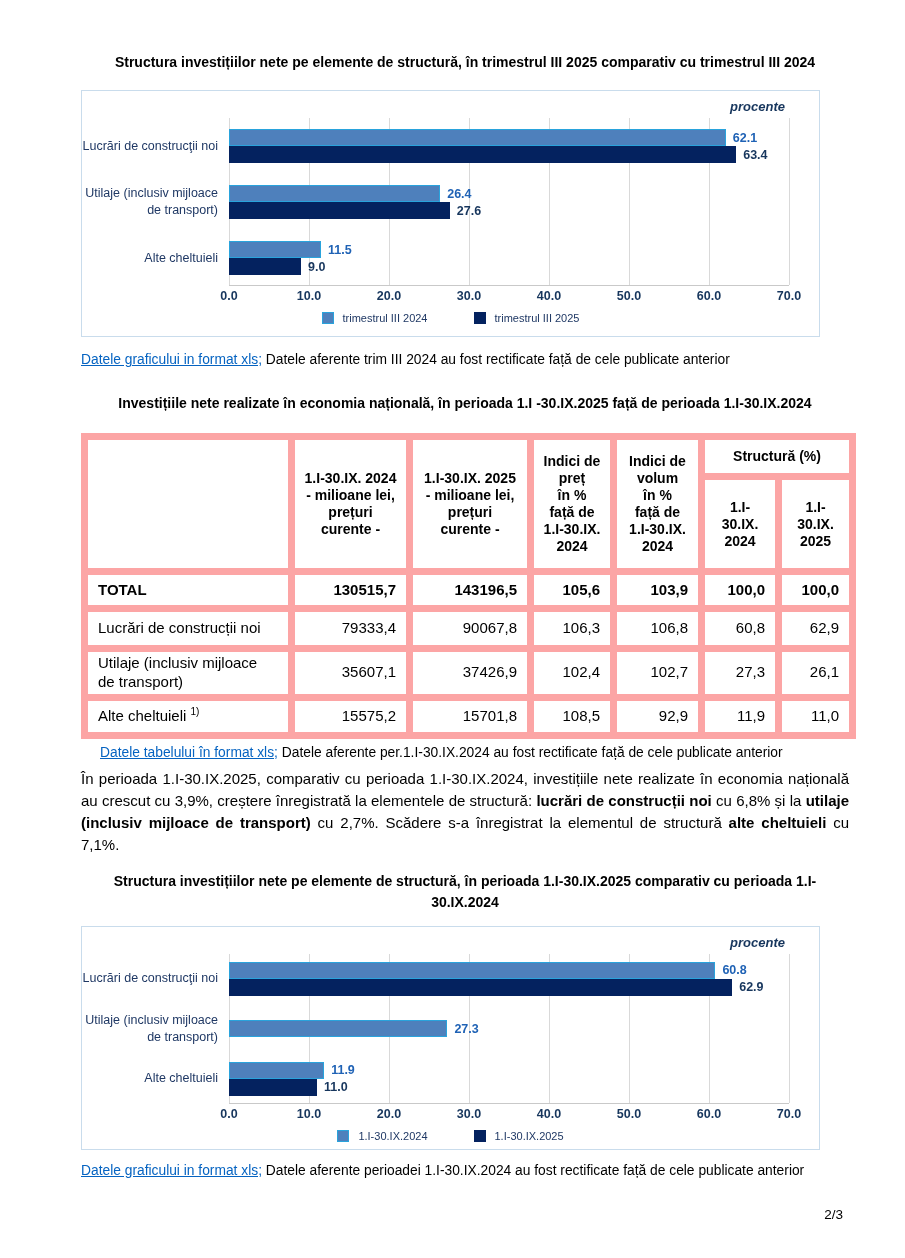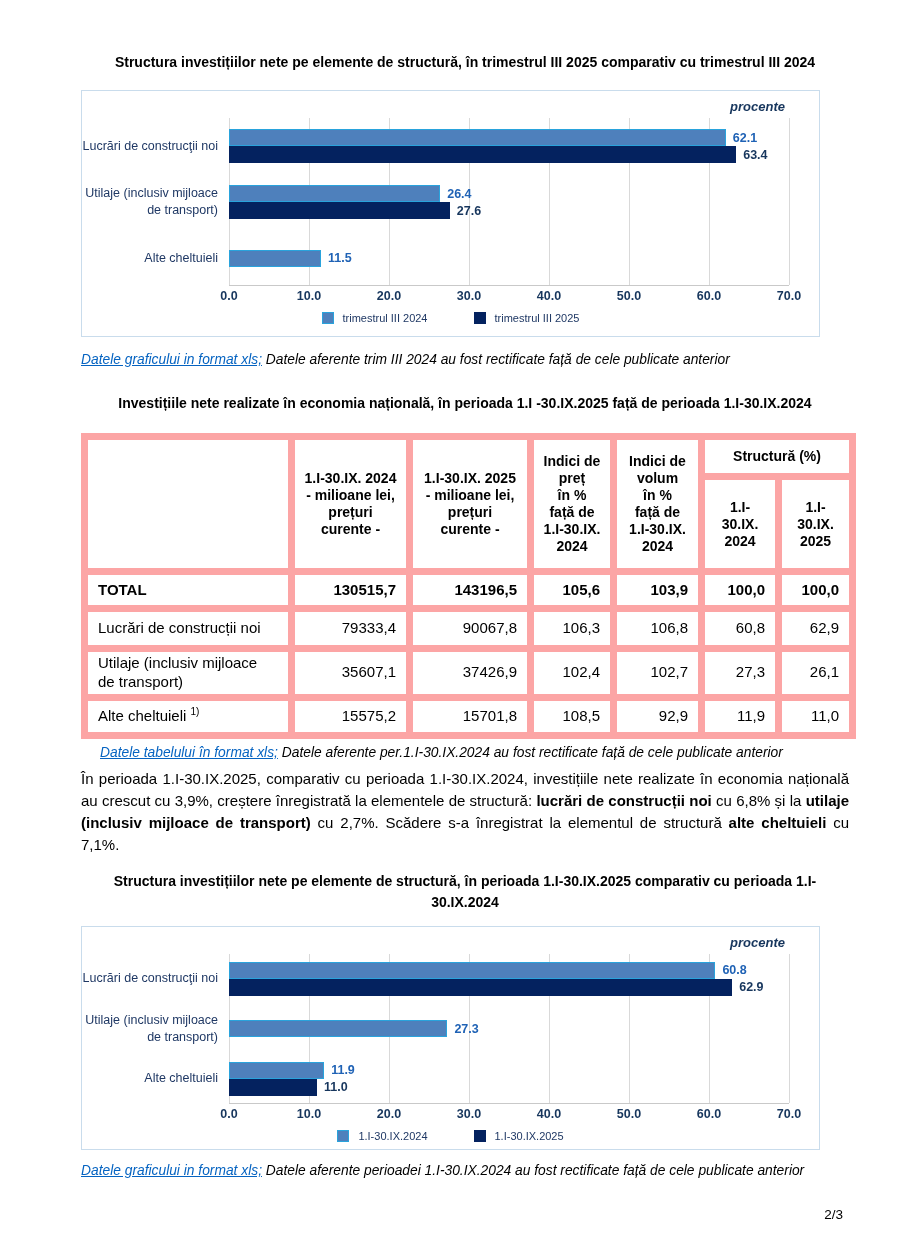--- a/index.html
+++ b/index.html
@@ -47,21 +47,21 @@
   .ticks{position:relative;height:20px;margin-left:147px;margin-right:30px;}
   .x-tick{
     position:absolute;top:3px;transform:translateX(-50%);font-size:12.5px;font-weight:bold;color:#17365d;
   }
   .legend{display:flex;justify-content:center;align-items:center;gap:46px;height:20px;margin-top:2px;}
   .legend-item{display:flex;align-items:center;gap:9px;}
   .legend-swatch{width:10px;height:10px;display:inline-block;}
   .legend-label{font-size:11px;color:#1f3864;}
 
   
-  .note-line{font-size:13.8px;line-height:17px;margin-top:14px;font-style:italic;}
+  .note-line{font-size:13.8px;line-height:17px;margin-top:14px;}
   .note-line a{color:#0563c1;text-decoration:underline;}
   .note-line .note-rest{color:#000;}
   #table-note{margin-top:5px;margin-left:19px;}
   #chart2-note{margin-top:12px;}
 
   
   table{border-collapse:collapse;width:768px;margin-top:19px;table-layout:fixed;}
   th,td{border:7px solid #fca5a5;}
   th{
     font-size:14px;font-weight:bold;text-align:center;vertical-align:middle;
@@ -133,20 +133,24 @@
               <span class="bar-value" style="color: rgb(23, 54, 93);">27.6</span>
             </div>
           </div>
         </div>
         <div class="cgroup">
           <div class="cat-label">Alte cheltuieli</div>
           <div class="bars">
             <div class="bar-row">
               <div class="bar s0" style="width: 16.4286%;"></div>
               <span class="bar-value" style="color: rgb(31, 98, 181);">11.5</span>
+            </div>
+            <div class="bar-row">
+              <div class="bar s1" style="width: 12.8571%;"></div>
+              <span class="bar-value" style="color: rgb(23, 54, 93);">9.0</span>
             </div>
           </div>
         </div>
       </div>
       <div class="ticks">
         <span class="x-tick" style="left: 0%;">0.0</span>
         <span class="x-tick" style="left: 14.2857%;">10.0</span>
         <span class="x-tick" style="left: 28.5714%;">20.0</span>
         <span class="x-tick" style="left: 42.8571%;">30.0</span>
         <span class="x-tick" style="left: 57.1429%;">40.0</span>

